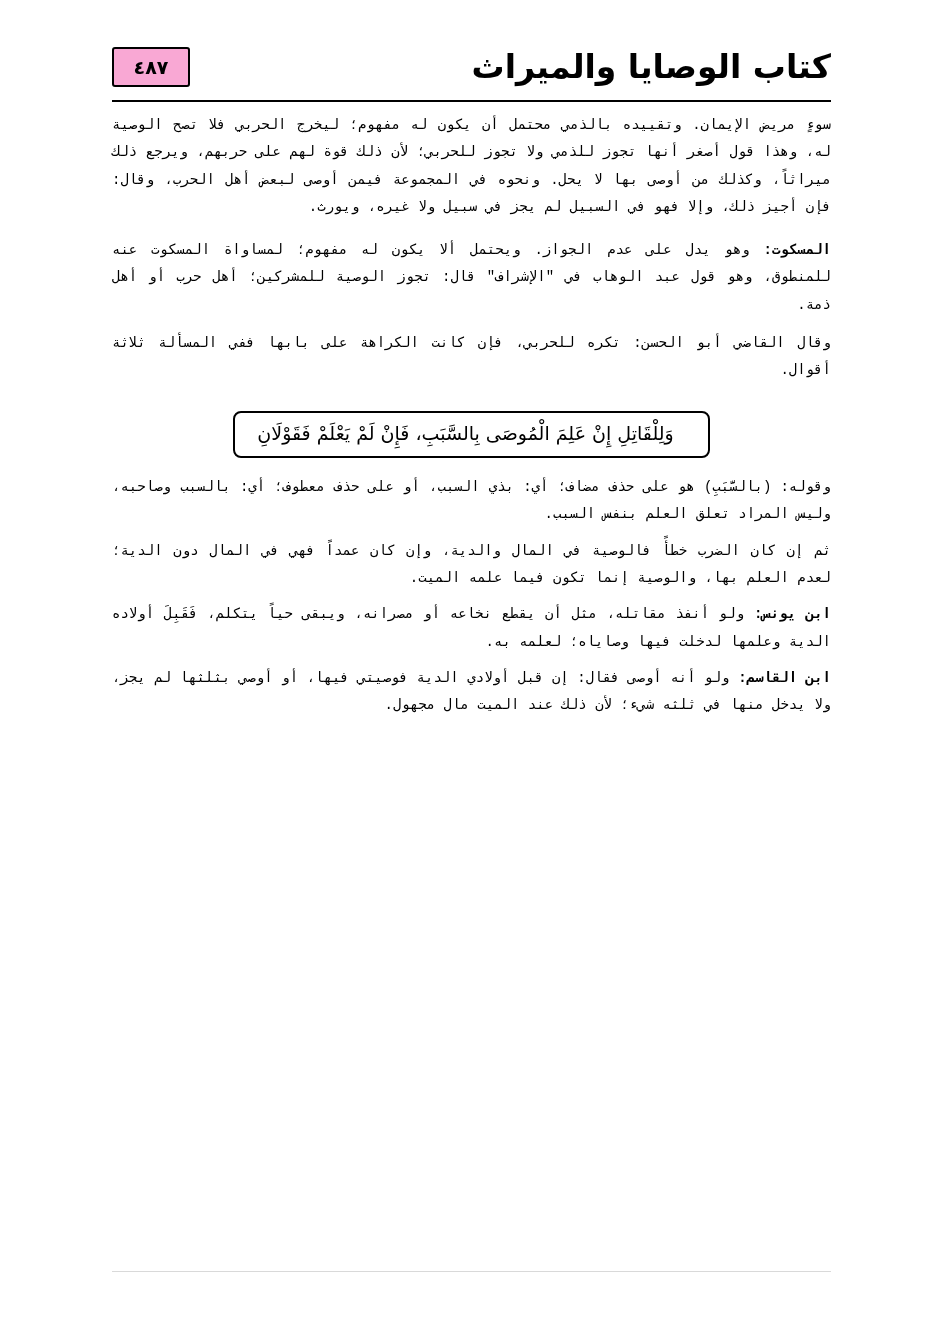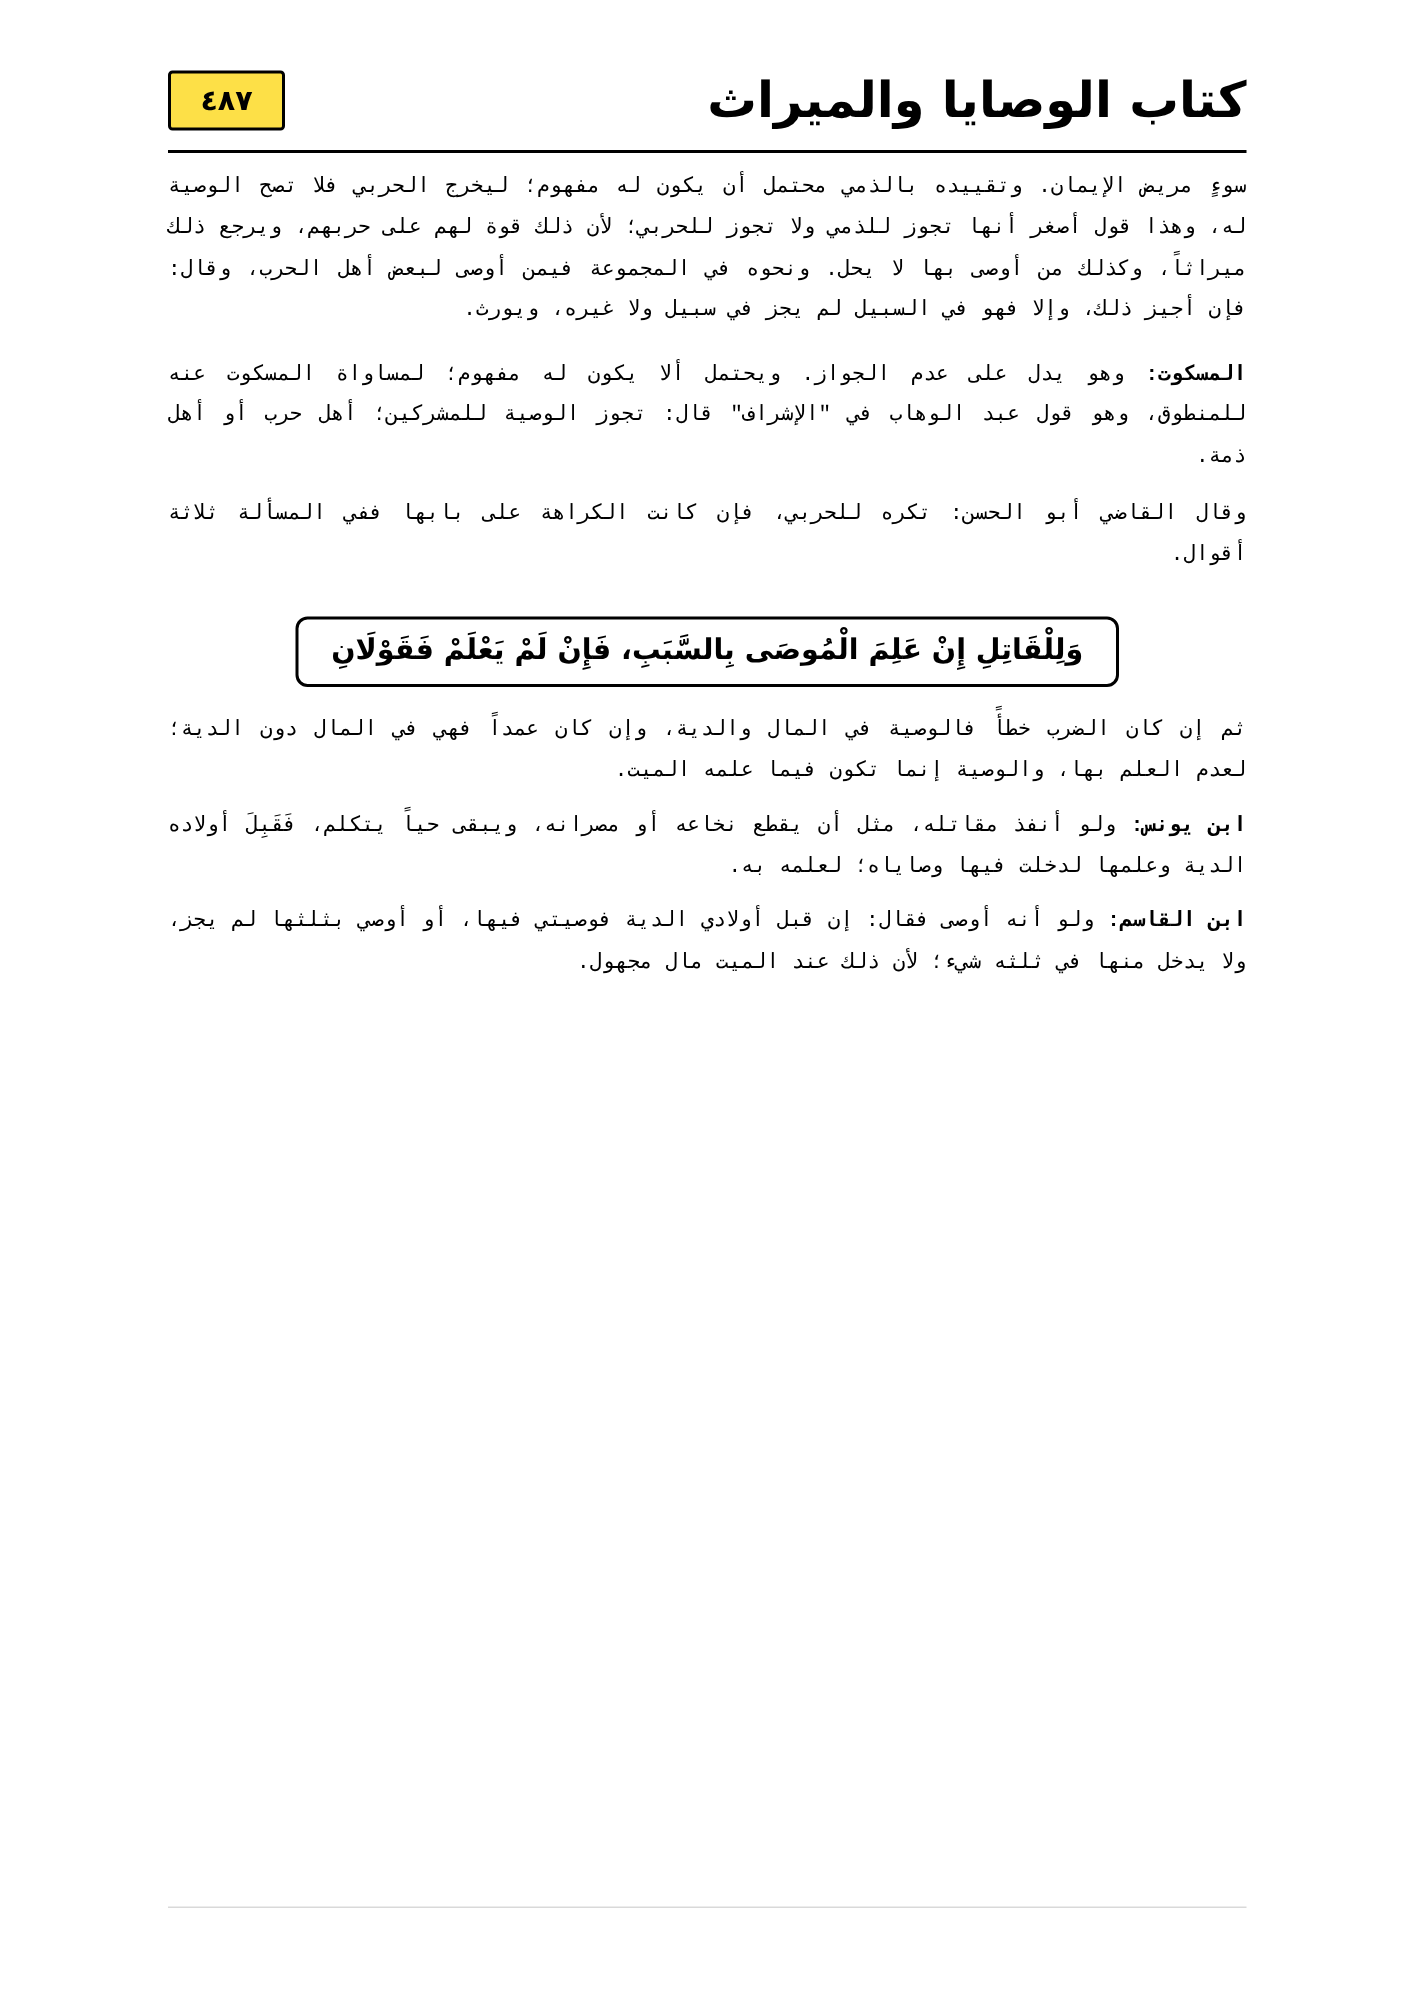--- a/index.html
+++ b/index.html
@@ -46,21 +46,21 @@
     border: 2px solid #000;
     border-radius: 3px;
     min-width: 74px;
     height: 36px;
     display: flex;
     align-items: center;
     justify-content: center;
     font-size: 19px;
     font-weight: bold;
     letter-spacing: 1px;
-    background: #fde047;
+    background: #f9a8d4;
   }
 
   .header-rule {
     position: absolute;
     top: 100px;
     left: 112px;
     right: 112px;
     height: 2px;
     background: #000;
   }
@@ -95,23 +95,23 @@
 
   
   .matn-wrap {
     display: flex;
     justify-content: center;
     margin: 26px 0 16px 0;
   }
   .matn {
     border: 2.5px solid #000;
     border-radius: 8px;
-    padding: 5px 22px 8px 22px;
+    padding: 5px 34px 8px 22px;
     font-size: 19px;
-    font-weight: bold;
+    font-weight: normal;
     line-height: 1.6;
     white-space: nowrap;
     text-align: center;
     font-family: "DejaVu Sans", sans-serif;
   }
 
   
   .footer-rule {
     position: absolute;
     bottom: 62px;
@@ -141,20 +141,21 @@
 
     <p class="para"><span class="lead">المسكوت:</span><span> وهو يدل على عدم الجواز. ويحتمل ألا يكون له مفهوم؛ لمساواة المسكوت عنه للمنطوق، وهو قول عبد الوهاب في "الإشراف" قال: تجوز الوصية للمشركين؛ أهل حرب أو أهل ذمة.</span></p>
 
     <p class="para"><span>وقال القاضي أبو الحسن: تكره للحربي، فإن كانت الكراهة على بابها ففي المسألة ثلاثة أقوال.</span></p>
 
     <div class="matn-wrap">
       <div class="matn">وَلِلْقَاتِلِ إِنْ عَلِمَ الْمُوصَى بِالسَّبَبِ، فَإِنْ لَمْ يَعْلَمْ فَقَوْلَانِ</div>
     </div>
 
 
+    <p class="para tight"><span>وقوله: (بالسَّبَبِ) هو على حذف مضاف؛ أي: بذي السبب، أو على حذف معطوف؛ أي: بالسبب وصاحبه، وليس المراد تعلق العلم بنفس السبب.</span></p>
 
     <p class="para tight"><span>ثم إن كان الضرب خطأً فالوصية في المال والدية، وإن كان عمداً فهي في المال دون الدية؛ لعدم العلم بها، والوصية إنما تكون فيما علمه الميت.</span></p>
 
     <p class="para tight"><span class="lead">ابن يونس:</span><span> ولو أنفذ مقاتله، مثل أن يقطع نخاعه أو مصرانه، ويبقى حياً يتكلم، فَقَبِلَ أولاده الدية وعلمها لدخلت فيها وصاياه؛ لعلمه به.</span></p>
 
     <p class="para tight"><span class="lead">ابن القاسم:</span><span> ولو أنه أوصى فقال: إن قبل أولادي الدية فوصيتي فيها، أو أوصي بثلثها لم يجز، ولا يدخل منها في ثلثه شيء؛ لأن ذلك عند الميت مال مجهول.</span></p>
 
   </div>
 
   <div class="footer-rule"></div>

